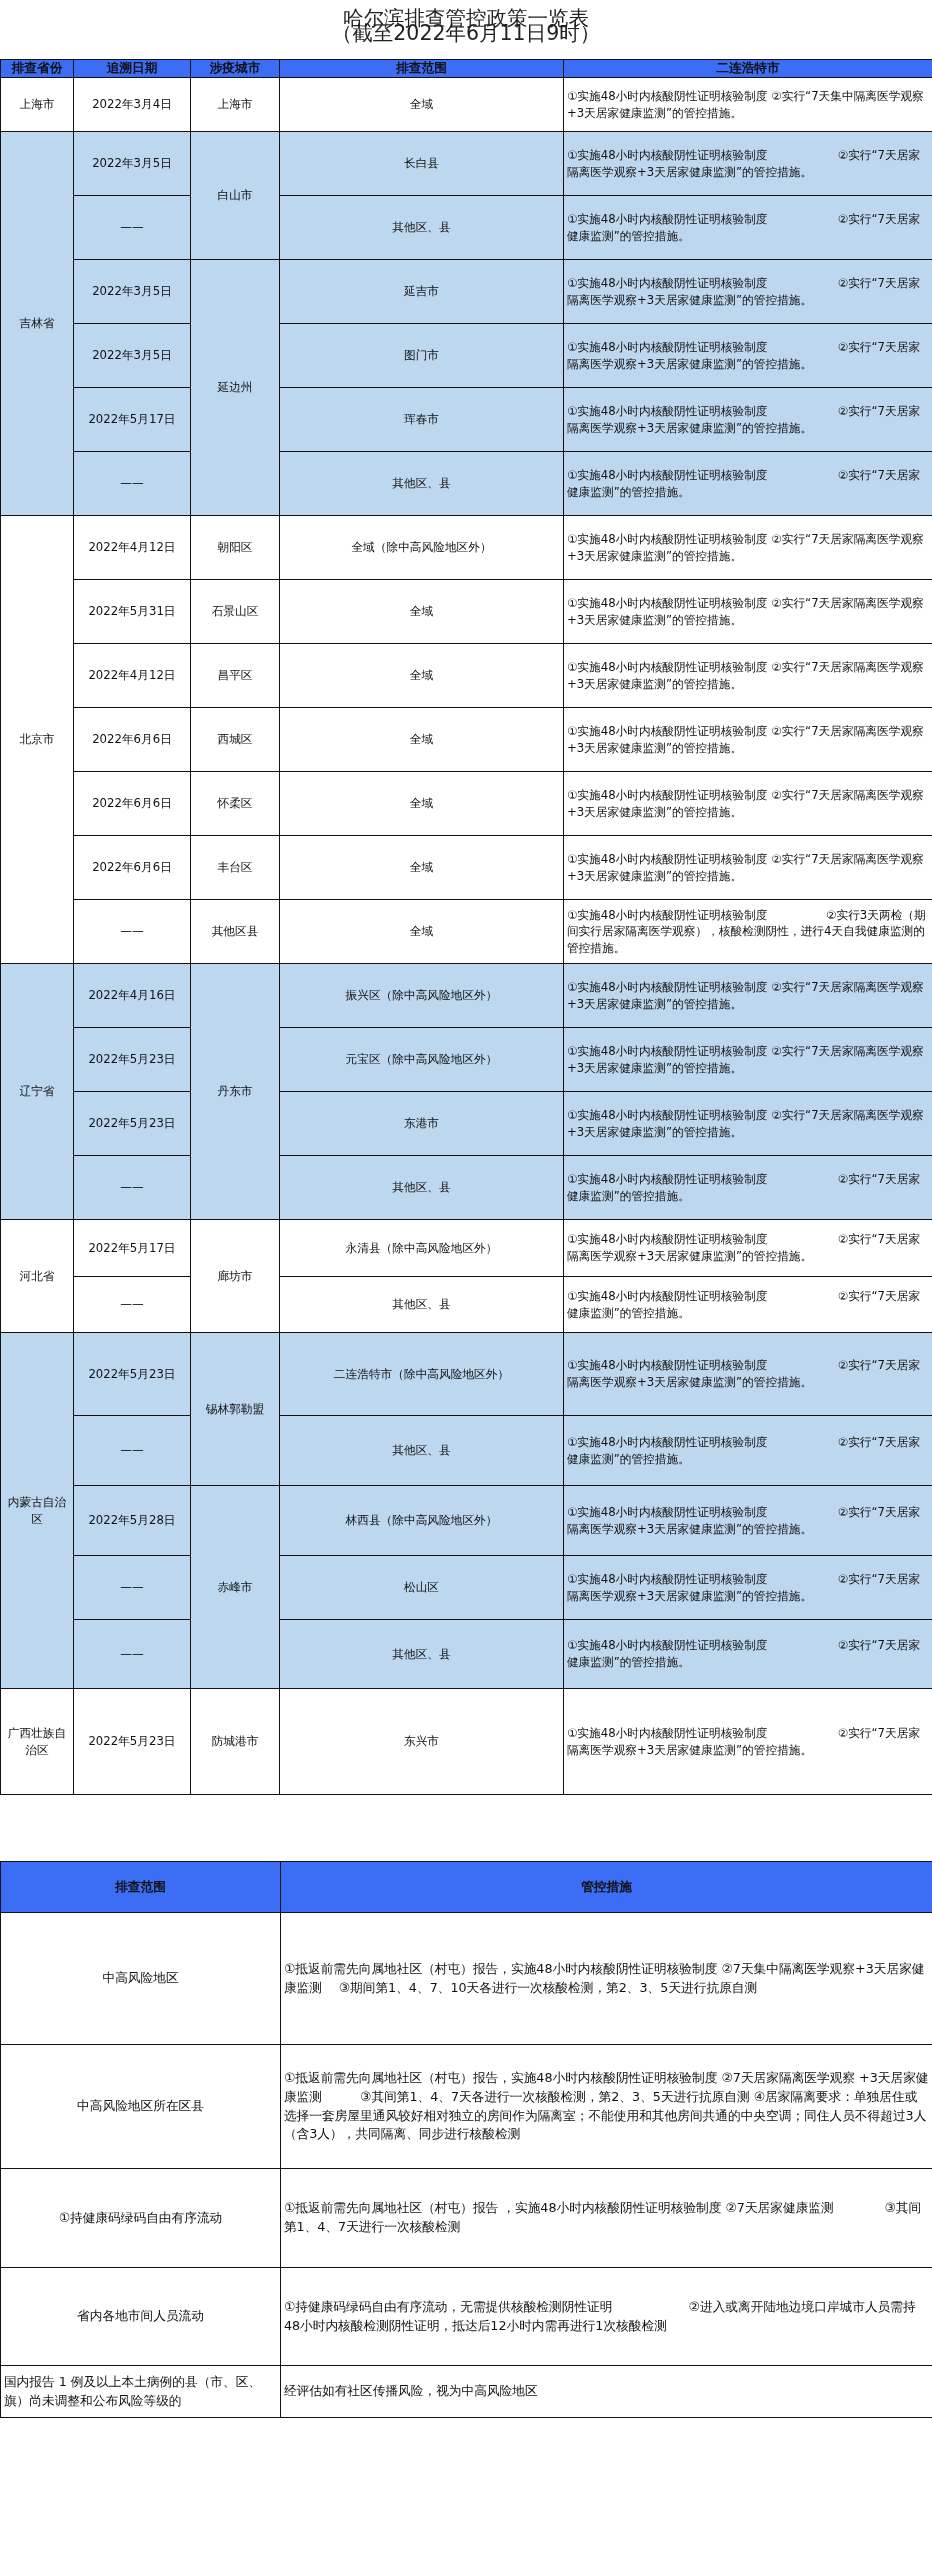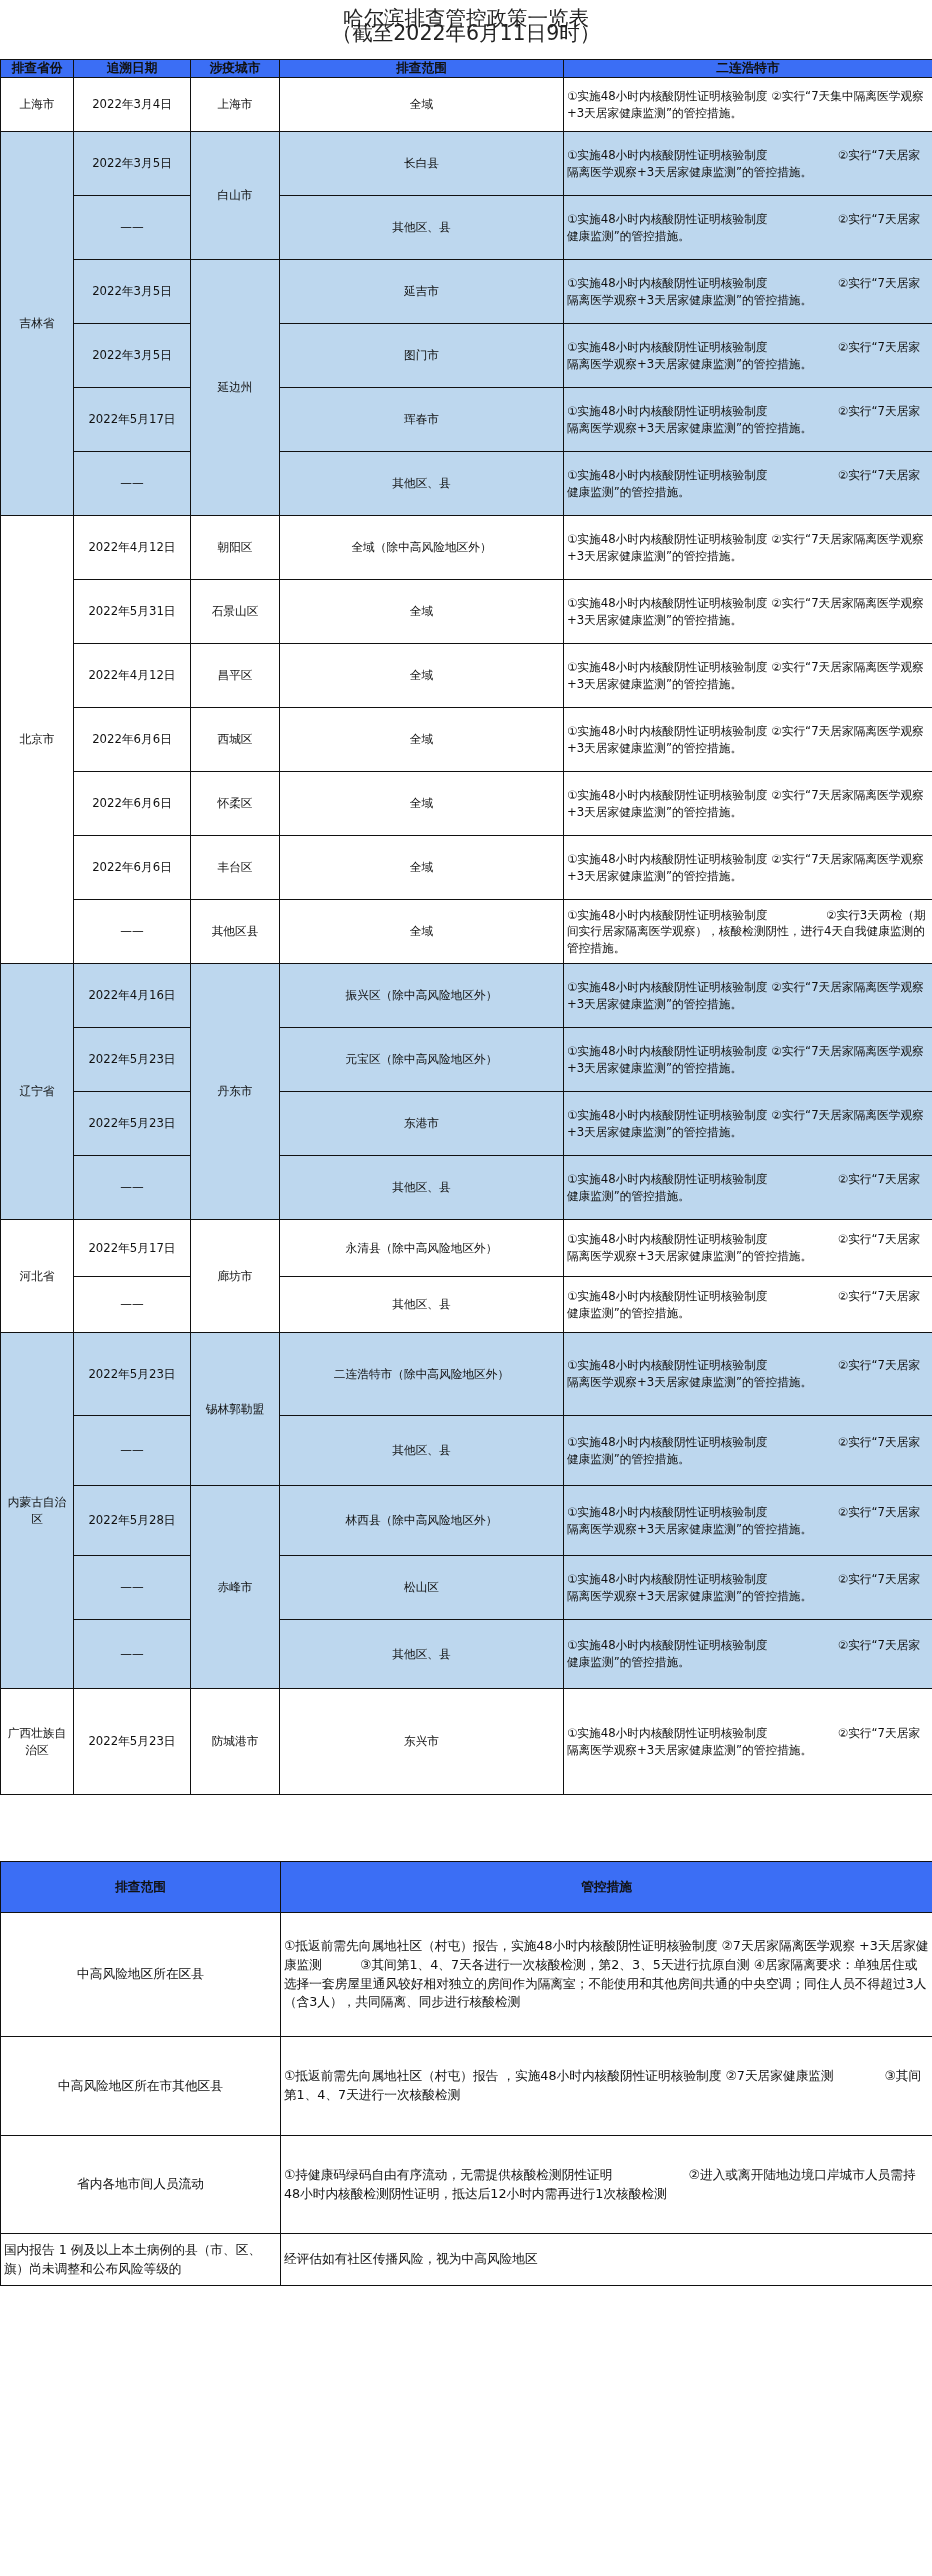--- a/index.html
+++ b/index.html
@@ -206,26 +206,30 @@
 <table id="tbl2">
   <colgroup>
       <col style="width:280px">
       <col style="width:652px">
     </colgroup>
   <tbody>
       <tr style="height:51px">
     <th>排查范围</th>
     <th>管控措施</th>
   </tr>
+  <tr style="height:132px">
+    <td class="c">中高风险地区</td>
+    <td class="l">①抵返前需先向属地社区（村屯）报告，实施48小时内核酸阴性证明核验制度 ②7天集中隔离医学观察+3天居家健康监测　 ③期间第1、4、7、10天各进行一次核酸检测，第2、3、5天进行抗原自测</td>
+  </tr>
   <tr style="height:124px">
     <td class="c">中高风险地区所在区县</td>
     <td class="l">①抵返前需先向属地社区（村屯）报告，实施48小时内核酸阴性证明核验制度 ②7天居家隔离医学观察 +3天居家健康监测　　　③其间第1、4、7天各进行一次核酸检测，第2、3、5天进行抗原自测 ④居家隔离要求：单独居住或选择一套房屋里通风较好相对独立的房间作为隔离室；不能使用和其他房间共通的中央空调；同住人员不得超过3人（含3人），共同隔离、同步进行核酸检测</td>
   </tr>
   <tr style="height:99px">
-    <td class="c">中高风险地区所在市其他区县</td>
+    <td class="c">①持健康码绿码自由有序流动</td>
     <td class="l">①抵返前需先向属地社区（村屯）报告 ，实施48小时内核酸阴性证明核验制度 ②7天居家健康监测　　　　③其间第1、4、7天进行一次核酸检测</td>
   </tr>
   <tr style="height:98px">
     <td class="c">省内各地市间人员流动</td>
     <td class="l">①持健康码绿码自由有序流动，无需提供核酸检测阴性证明　　　　　　②进入或离开陆地边境口岸城市人员需持48小时内核酸检测阴性证明，抵达后12小时内需再进行1次核酸检测</td>
   </tr>
   <tr style="height:52px">
     <td class="l">国内报告 1 例及以上本土病例的县（市、区、旗）尚未调整和公布风险等级的</td>
     <td class="l">经评估如有社区传播风险，视为中高风险地区</td>
   </tr>

